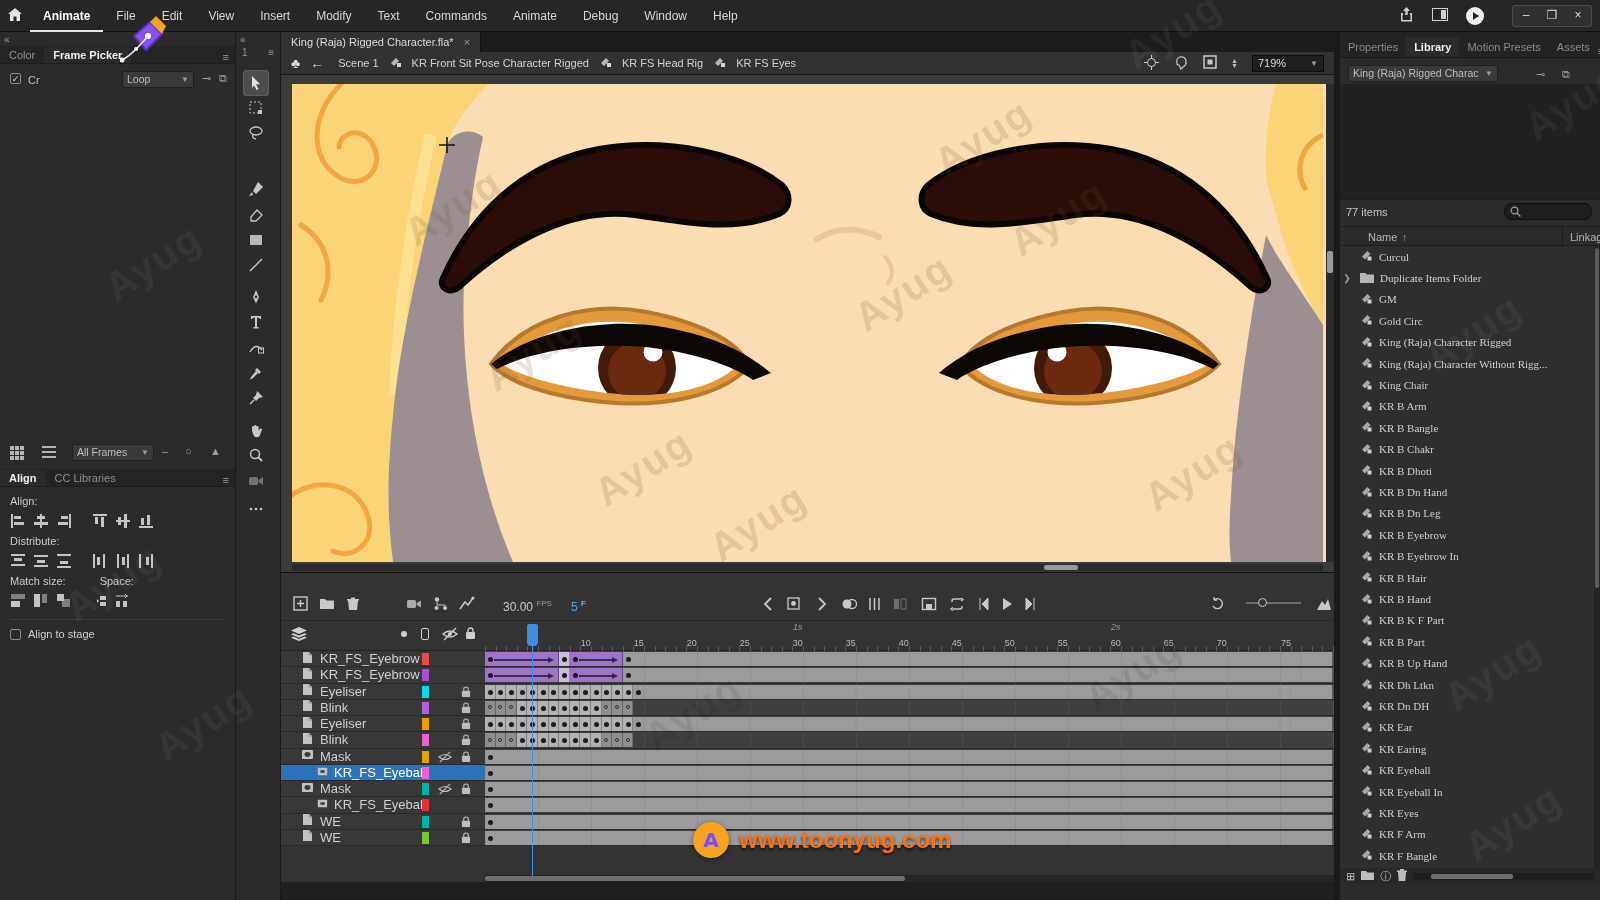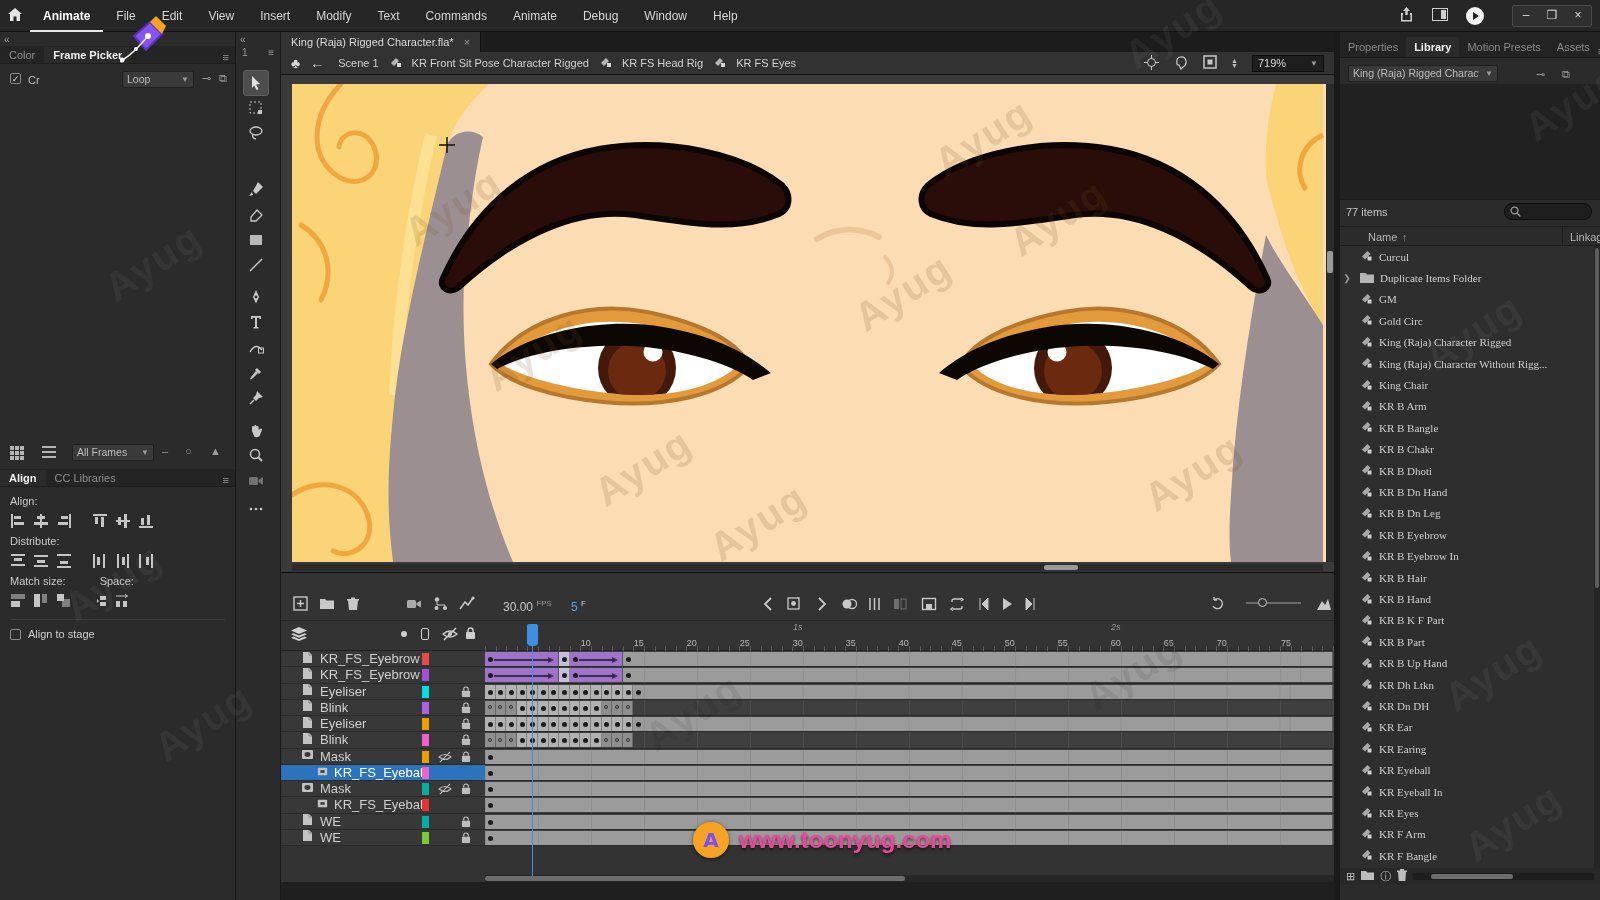--- a/index.html
+++ b/index.html
@@ -129,21 +129,21 @@
   
   .wm{position:absolute;font-weight:bold;font-size:40px;transform:rotate(-33deg);pointer-events:none;z-index:40;letter-spacing:2px;}
   .wm-light{color:rgba(115,80,45,.16);} .wm-dark{color:rgba(255,255,255,.05);} .wm-mid{color:rgba(0,0,0,.08);}
   #big-logo{left:14px;top:50px;width:260px;height:120px;z-index:50;pointer-events:none;}
   #logo-yug{position:absolute;left:108px;top:28px;font-size:62px;font-weight:bold;color:#f7a823;
      text-shadow:0 0 6px rgba(255,255,255,.85),0 2px 2px rgba(0,0,0,.4);font-family:"DejaVu Sans",sans-serif;}
   #pen-wm{left:120px;top:12px;z-index:51;pointer-events:none;}
   #site-badge{left:693px;top:822px;z-index:50;display:flex;align-items:center;gap:10px;pointer-events:none;}
   #site-circle{width:36px;height:36px;border-radius:50%;background:#f5a321;display:flex;align-items:center;justify-content:center;
      color:#7c4dff;font-weight:bold;font-size:20px;font-family:"DejaVu Sans",sans-serif;box-shadow:0 1px 4px rgba(0,0,0,.5);}
-  #site-url{font-size:24px;font-weight:bold;color:#ec4899;text-shadow:0 2px 3px rgba(0,0,0,.6);}
+  #site-url{font-size:24px;font-weight:bold;color:#f97316;text-shadow:0 2px 3px rgba(0,0,0,.6);}
 </style>
 </head>
 <body>
 
 <div id="root" style="--skin: #FCDCB2; --gold: #FBD478; --swirl: #F0A73F; --hgray: #9C8F92; --browFill: #2A0C08; --browStroke: #0B0503; --lid: #E39A3B; --lidStroke: #B5782E; --sclera: #FFFFFF; --irisOuter: #431A09; --irisInner: #6B2A10; --liner: #0C0703;">
 
   <div id="topbar" class="abs">
     <span id="home-ic">
       <svg width="14" height="13" viewBox="0 0 14 13">
           <path d="M7,0 L14,6 H12 V13 H8.5 V8.5 H5.5 V13 H2 V6 H0 Z" fill="#e4e4e4"></path>

